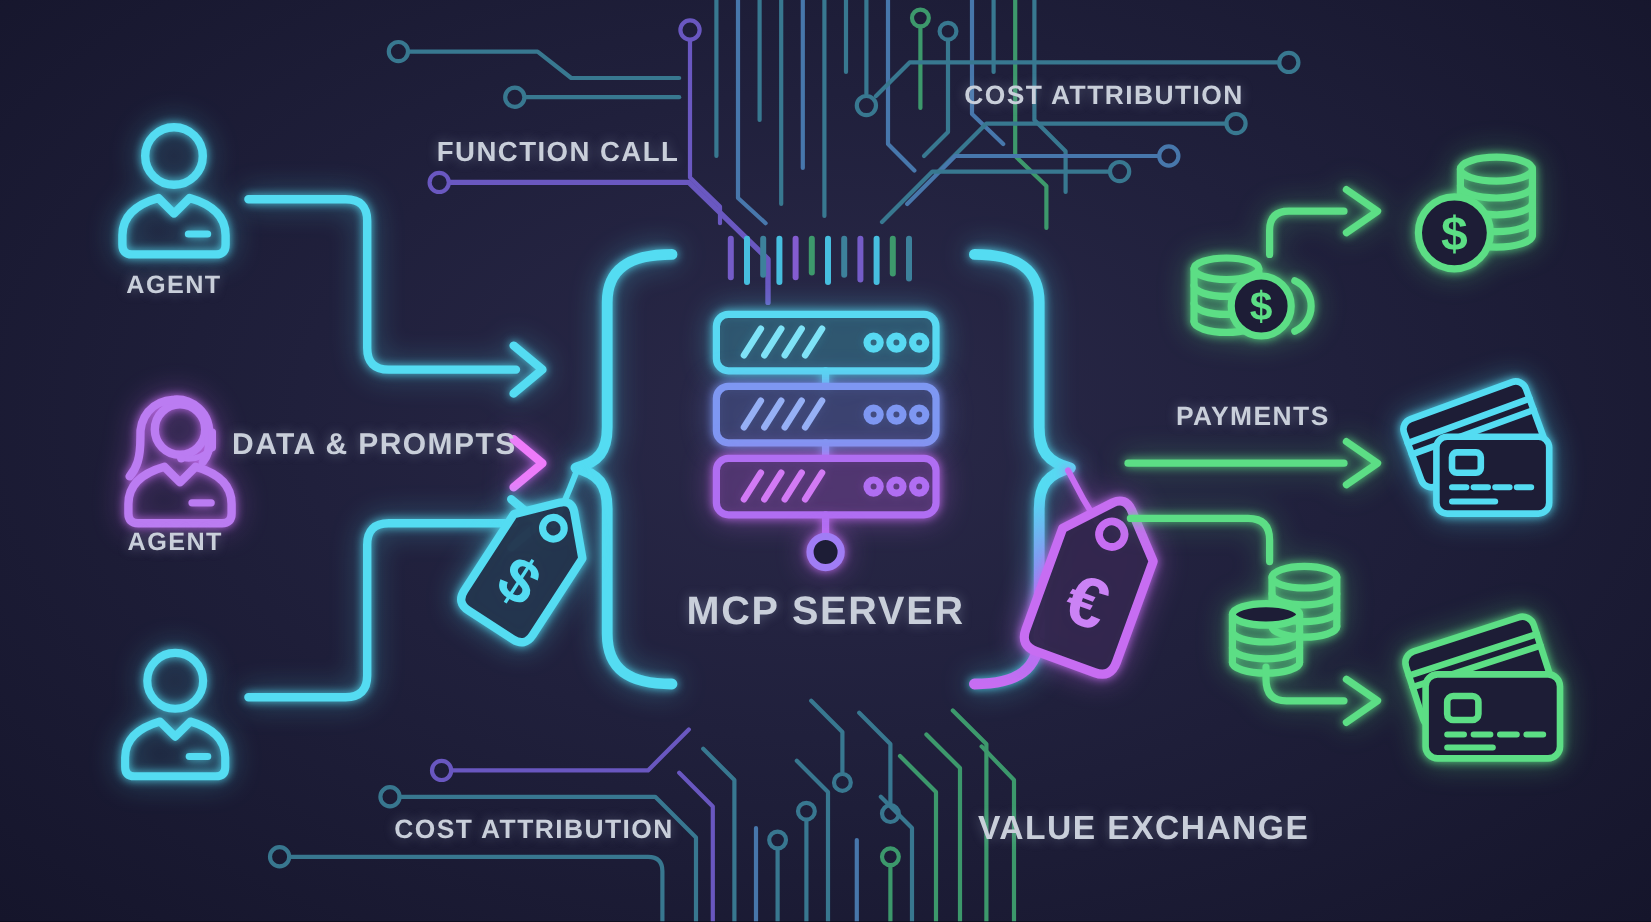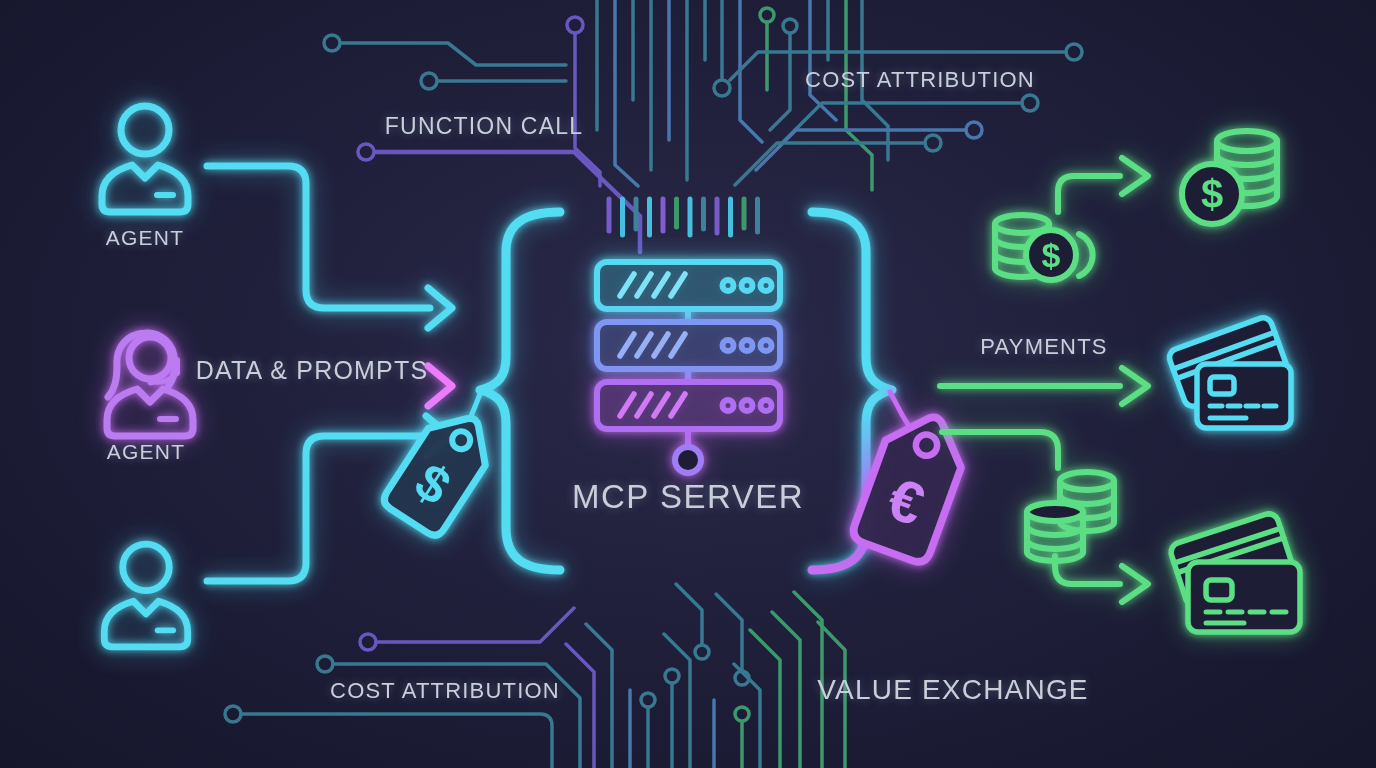--- a/index.html
+++ b/index.html
@@ -13,21 +13,21 @@
     font-family:"Liberation Sans",sans-serif;}
   svg{position:absolute;inset:0;}
   .n{fill:none;stroke-linecap:round;stroke-linejoin:round;}
   .glow-cyan{filter:drop-shadow(0 0 4px rgba(84,220,242,.9)) drop-shadow(0 0 12px rgba(84,220,242,.40));}
   .glow-magenta{filter:drop-shadow(0 0 4px rgba(199,109,242,.9)) drop-shadow(0 0 12px rgba(199,109,242,.40));}
   .glow-green{filter:drop-shadow(0 0 4px rgba(92,222,133,.9)) drop-shadow(0 0 12px rgba(92,222,133,.38));}
   .glow-blue{filter:drop-shadow(0 0 4px rgba(126,151,242,.9)) drop-shadow(0 0 12px rgba(126,151,242,.40));}
   .traces{opacity:.95;}
   .s-teal{stroke:var(--trace_teal);} .s-steel{stroke:var(--trace_steel);}
   .s-purple{stroke:var(--trace_purple);} .s-green{stroke:var(--trace_green);}
-  .label{position:absolute;transform:translateX(-50%);font-weight:normal;color:var(--text);
+  .label{position:absolute;transform:translateX(-50%);font-weight:bold;color:var(--text);
     letter-spacing:1.2px;white-space:nowrap;text-shadow:0 0 10px rgba(185,200,225,.35);}
   .neon-text{font-family:"Liberation Sans",sans-serif;font-weight:bold;}
 </style>
 </head>
 <body>
 
 <div class="stage">
 <svg width="1376" height="768" viewBox="0 0 1376 768">
   <defs>
     <linearGradient id="agrad" x1="0" y1="0" x2="1" y2="0">
@@ -290,20 +290,20 @@
     </g>
     <rect x="1197" y="364" width="94" height="64" rx="9" style="fill:var(--background)"></rect>
     <rect x="1210" y="377" width="24" height="17" rx="4"></rect>
     <path stroke-width="5" d="M 1210,406 H 1222 M 1228,406 H 1240 M 1246,406 H 1258 M 1264,406 H 1276"></path>
     <path stroke-width="5" d="M 1210,418 H 1246"></path>
   </g>
 </svg>
 
 <div class="label" style="left:145px;top:226px;font-size:21px">AGENT</div>
 <div class="label" style="left:146px;top:440px;font-size:21px">AGENT</div>
-<div class="label" style="left:484px;top:113px;font-size:23px">FUNCTION CALL</div>
+<div class="label" style="left:465px;top:113px;font-size:23px">FUNCTION CALL</div>
 <div class="label" style="left:312px;top:356px;font-size:25px">DATA &amp; PROMPTS</div>
 <div class="label" style="left:920px;top:67px;font-size:22px">COST ATTRIBUTION</div>
 <div class="label" style="left:1044px;top:334px;font-size:22px">PAYMENTS</div>
 <div class="label" style="left:445px;top:678px;font-size:22px">COST ATTRIBUTION</div>
 <div class="label" style="left:953px;top:674px;font-size:28px">VALUE EXCHANGE</div>
-<div class="label" style="left:688px;top:478px;font-size:33px;letter-spacing:1.5px">MCP SERVER</div>
+<div class="label" style="left:688px;top:490px;font-size:33px;letter-spacing:1.5px">MCP SERVER</div>
 </div>
 
 </body></html>

